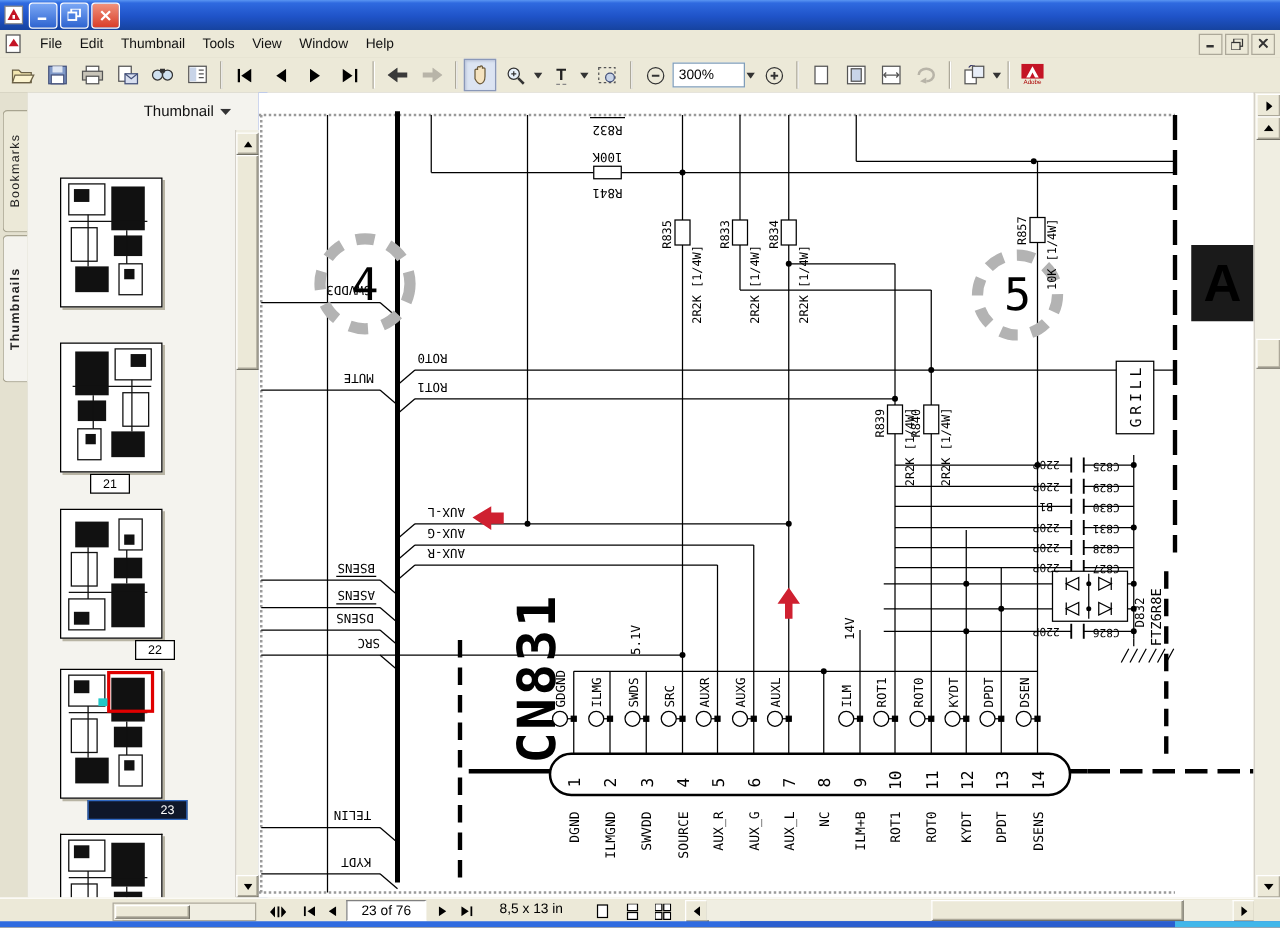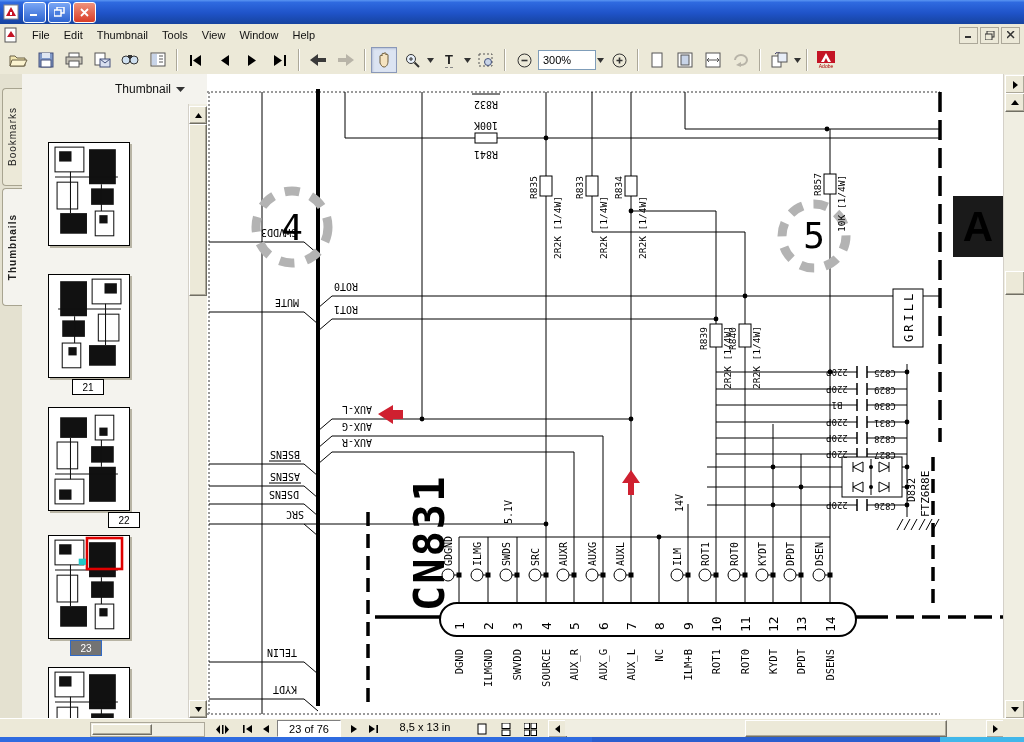--- a/index.html
+++ b/index.html
@@ -40,21 +40,21 @@
   .vtab span{writing-mode:vertical-lr;transform:rotate(180deg);font-size:10px;color:#222;letter-spacing:1px;}
   .vtab.active{background:#f4f3ee;}
   .vtab.active span{font-weight:bold;}
   .sidepanel{position:absolute;left:22px;top:74px;width:185px;height:644px;background:#f4f3ee;border-right:7px solid #1d4ed8;}
   .panelheader{position:absolute;right:22px;top:8px;font-size:12px;color:#111;display:flex;align-items:center;}
   .thumbwrap{position:absolute;left:0;top:30px;width:164px;height:614px;overflow:hidden;}
   .thumb{position:absolute;left:26px;width:80px;height:102px;background:#fff;border:1px solid #000;
     box-shadow:2px 2px 0 #b8b4a4;}
   .thumblabel{position:absolute;width:30px;height:14px;border:1px solid #000;background:#fff;
     font-size:10px;display:flex;align-items:center;justify-content:center;color:#000;}
-  .thumblabel.sel{background:#737373;color:#fff;border:1px solid #316ac5;}
+  .thumblabel.sel{background:#0f172a;color:#fff;border:1px solid #316ac5;padding-left:48px;}
   
   .sbv{position:absolute;background:#f0eee2;border-left:1px solid #d4d0c8;}
   .sbbtn{position:absolute;background:#ece9d8;border:1px solid #fff;border-right-color:#716f64;border-bottom-color:#716f64;
     box-shadow:inset -1px -1px 0 #aca899;display:flex;align-items:center;justify-content:center;font-size:8px;color:#000;}
   .sbthumb{position:absolute;background:#ece9d8;border:1px solid #fff;border-right-color:#716f64;border-bottom-color:#716f64;
     box-shadow:inset -1px -1px 0 #aca899;}
   
   .docarea{position:absolute;left:207px;top:74px;width:796px;height:644px;background:#fff;overflow:hidden;}
   
   .statusbar{position:absolute;left:0;top:718px;width:1024px;height:19px;background:#ece9d8;border-top:1px solid #fff;}

